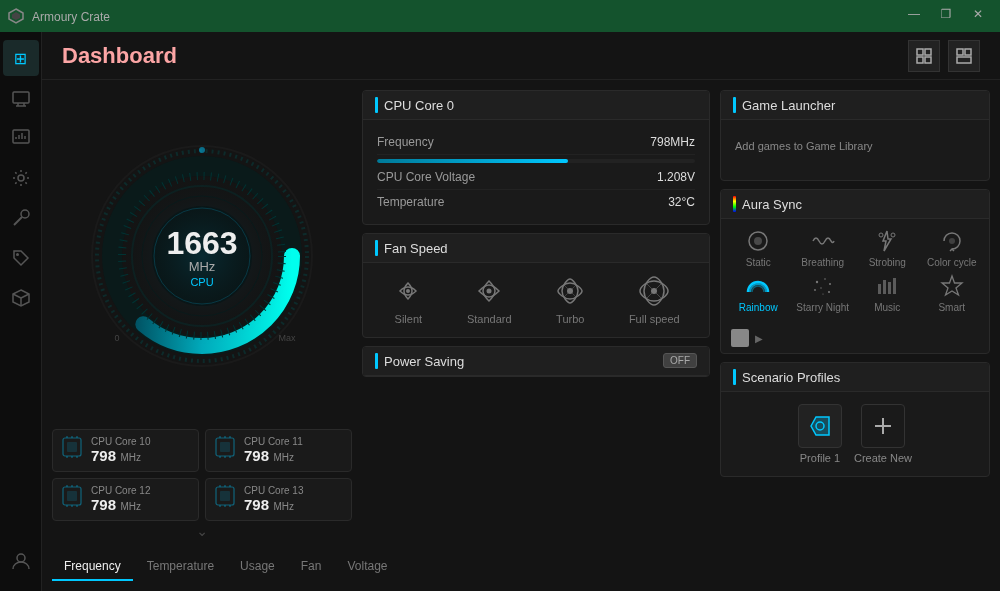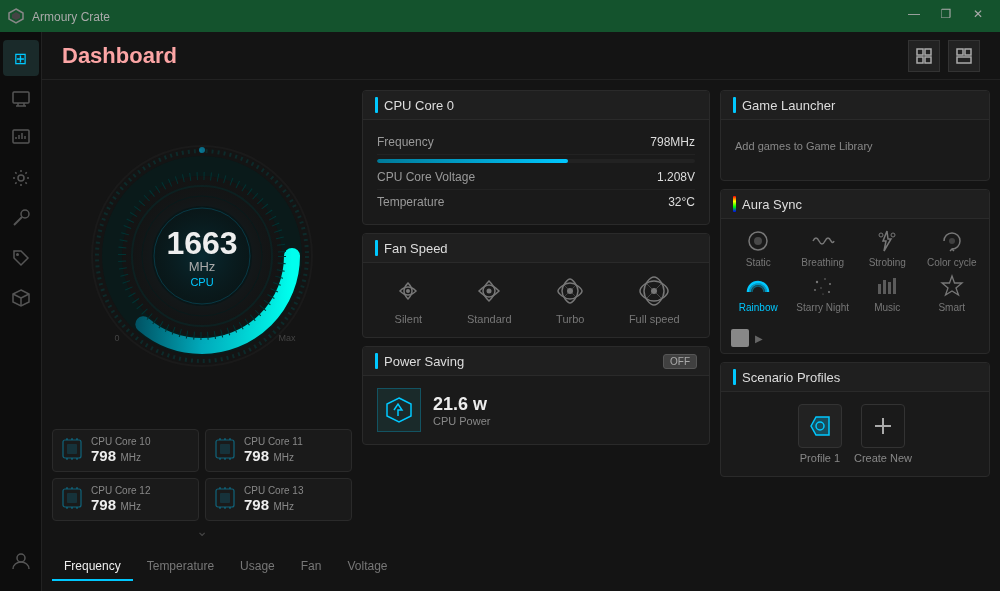--- a/index.html
+++ b/index.html
@@ -168,21 +168,21 @@
       grid-template-columns: 1fr 1fr;
       gap: 6px;
       margin-top: 8px;
     }
     .core-item {
       background: #1a1a1a;
       border: 1px solid #2a2a2a;
       border-radius: 4px;
       padding: 6px 8px;
       display: flex;
-      align-items: flex-end;
+      align-items: flex-start;
       gap: 8px;
     }
     .core-icon {
       color: #00c8ff;
       font-size: 18px;
       opacity: 0.7;
     }
     .core-info {}
     .core-name { font-size: 10px; color: #888; }
     .core-freq { font-size: 15px; font-weight: 700; color: #eee; }
@@ -280,21 +280,21 @@
       align-items: center;
       gap: 6px;
       cursor: pointer;
       color: #777;
       font-size: 11px;
     }
 
     
     .power-saving-header {
       display: flex;
-      align-items: center;
+      align-items: flex-start;
       justify-content: space-between;
       padding: 6px 12px;
       background: #1f1f1f;
       border-bottom: 1px solid #2a2a2a;
     }
     .power-saving-title {
       font-size: 13px;
       color: #ddd;
       display: flex;
       align-items: center;
@@ -737,32 +737,20 @@
         </div>
 
         <div class="panel-card">
           <div class="power-saving-header">
             <div class="power-saving-title">
               <div class="panel-accent"></div>
               <span>Power Saving</span>
             </div>
             <div class="toggle-off">OFF</div>
           </div>
-          <div class="power-body">
-            <div class="power-logo">
-              <svg width="28" height="28" viewBox="0 0 28 28" fill="none">
-                <polygon points="14,2 26,8 26,20 14,26 2,20 2,8" fill="none" stroke="#00c8ff" stroke-width="1.5"></polygon>
-                <path d="M9 14 L13 8 L17 14 L13 14 L13 20" stroke="#00c8ff" stroke-width="1.5" fill="none"></path>
-              </svg>
-            </div>
-            <div>
-              <div class="power-value">21.6 w</div>
-              <div class="power-label">CPU Power</div>
-            </div>
-          </div>
         </div>
 
       </div>
 
       <div class="right-panel">
 
         <div class="panel-card">
           <div class="panel-card-header">
             <div class="panel-accent"></div>
             <span>Game Launcher</span>

